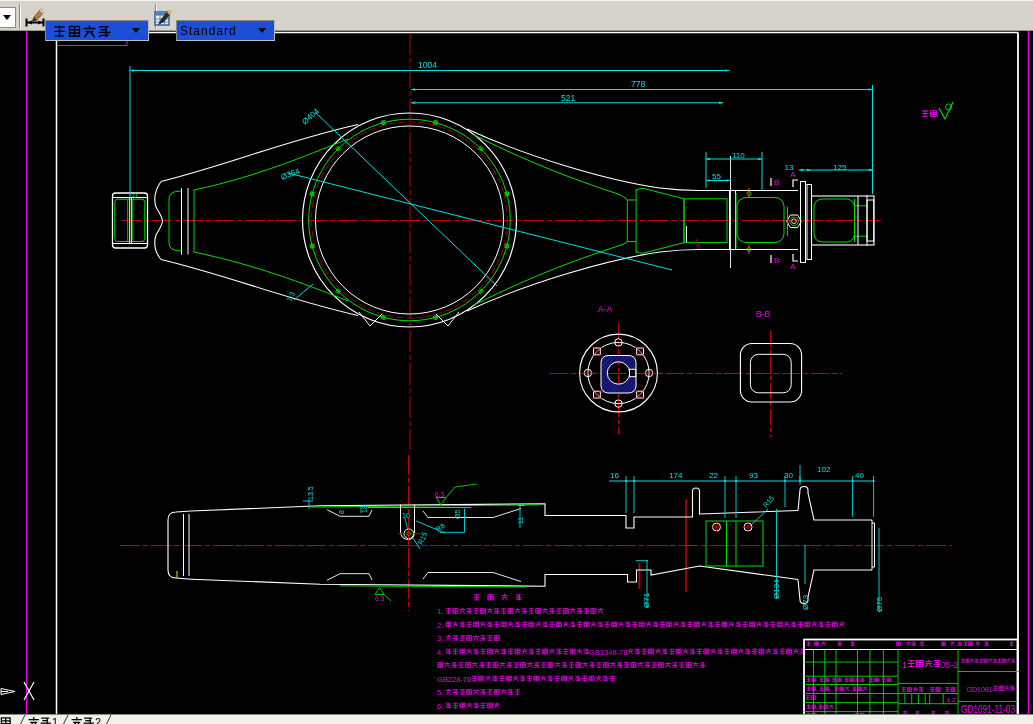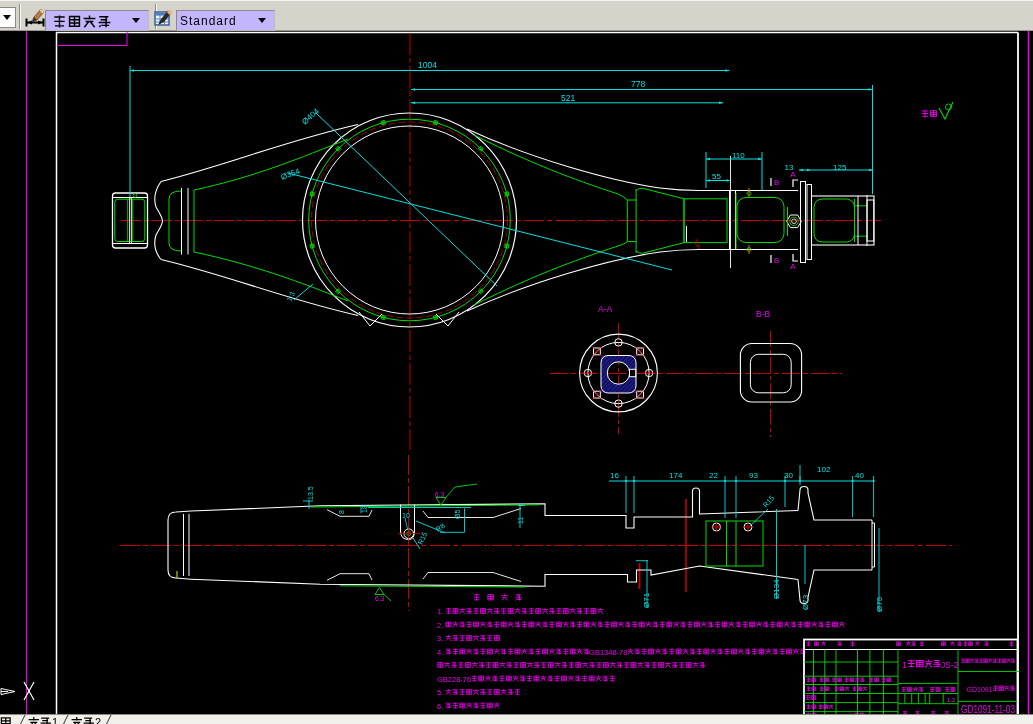--- a/index.html
+++ b/index.html
@@ -1,16 +1,16 @@
 <!DOCTYPE html>
 <html><head><meta charset="utf-8"><style>
 *{margin:0;padding:0;box-sizing:border-box}
 body{width:1033px;height:724px;background:#000;overflow:hidden;position:relative;font-family:"Liberation Sans",sans-serif}
 #toolbar{position:absolute;left:0;top:0;width:1033px;height:31px;background:#d6d3ca;border-top:1px solid #f5f4f0;border-bottom:1px solid #9a968c}
-.combo{position:absolute;top:9px;height:21px;background:#c4b5fd;border:1px solid;border-color:#8a8a8a #bdbdb5 #bdbdb5 #8a8a8a}
+.combo{position:absolute;top:19px;height:21px;background:#1d4ed8;border:1px solid;border-color:#8a8a8a #bdbdb5 #bdbdb5 #8a8a8a}
 .cbtn{position:absolute;right:4px;top:7px;width:12px;height:8px}
 .arr{position:absolute;left:0;top:0;width:0;height:0;border-left:4.5px solid transparent;border-right:4.5px solid transparent;border-top:5.5px solid #000}
 .sep{position:absolute;top:3px;width:2px;height:25px;border-left:1px solid #8d897f;border-right:1px solid #fbfaf7}
 #statusbar{position:absolute;left:0;top:714px;width:1033px;height:10px;background:#f1f0ea;border-top:1px solid #8d897f}
 svg text{font-family:"Liberation Sans",sans-serif}
 </style></head>
 <body>
 <svg width="1033" height="724" viewBox="0 0 1033 724" style="position:absolute;left:0;top:0">
 <defs>
 <g id="h1">

